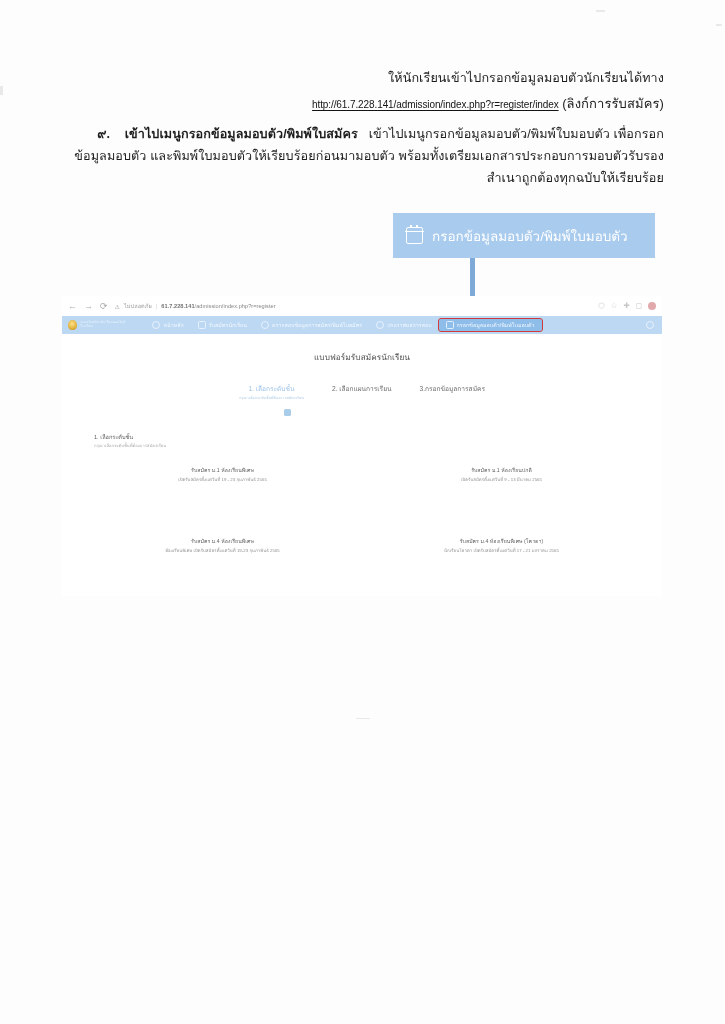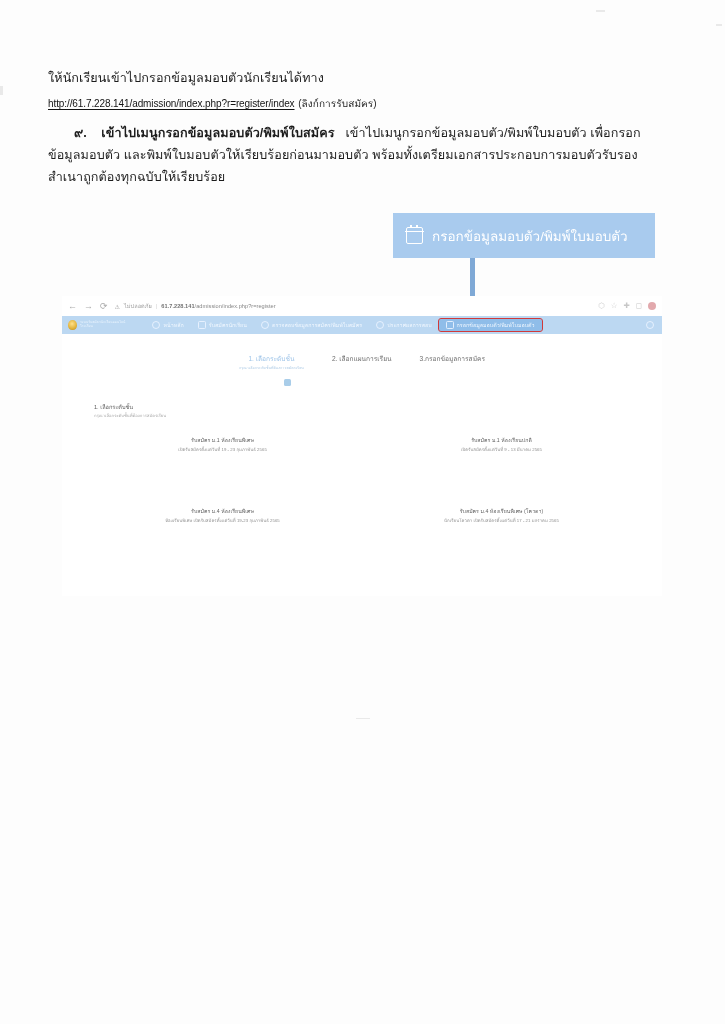--- a/index.html
+++ b/index.html
@@ -24,42 +24,43 @@
   
   .scan-speck {
     position: absolute;
     background: #d8d8d8;
     opacity: .55;
   }
 
   
   #doc-text {
     position: absolute;
-    left: 48px;
+    left: 64px;
     top: 68px;
     width: 600px;
     font-size: 12.6px;
     line-height: 1.72;
     color: #1c1c1c;
     letter-spacing: .1px;
+    text-align: right;
   }
   .doc-line { white-space: nowrap; }
   .doc-para { white-space: normal; }
   #url-line {
     margin-top: 3px;
     white-space: nowrap;
   }
   .url-link {
     text-decoration: underline;
     text-underline-offset: 2px;
     font-size: 10px;
     color: #141414;
     letter-spacing: -.1px;
   }
-  .url-note { font-size: 10px; }
+  .url-note { font-size: 13px; }
   #item9 {
     margin-top: 9px;
     text-indent: 26px;
   }
   .bold { font-weight: bold; margin-top: 45px; }
   .num-bold { font-weight: bold; }
 
   
   #callout {
     position: absolute;
@@ -412,20 +413,21 @@
         <span>กรอกข้อมูลมอบตัว/พิมพ์ใบมอบตัว</span>
       </div>
 
       <div class="nav-item tail">
         <span class="nav-ico circle"></span>
       </div>
     </div>
 
     <div id="app-body">
 
+      <div id="form-title">แบบฟอร์มรับสมัครนักเรียน</div>
 
       <div id="steps">
         <div class="step active">
           <span>1. เลือกระดับชั้น</span>
           <span class="step-sub">กรุณาเลือกระดับชั้นที่ต้องการสมัครเรียน</span>
         </div>
         <div class="step">
           <span>2. เลือกแผนการเรียน</span>
         </div>
         <div class="step">

